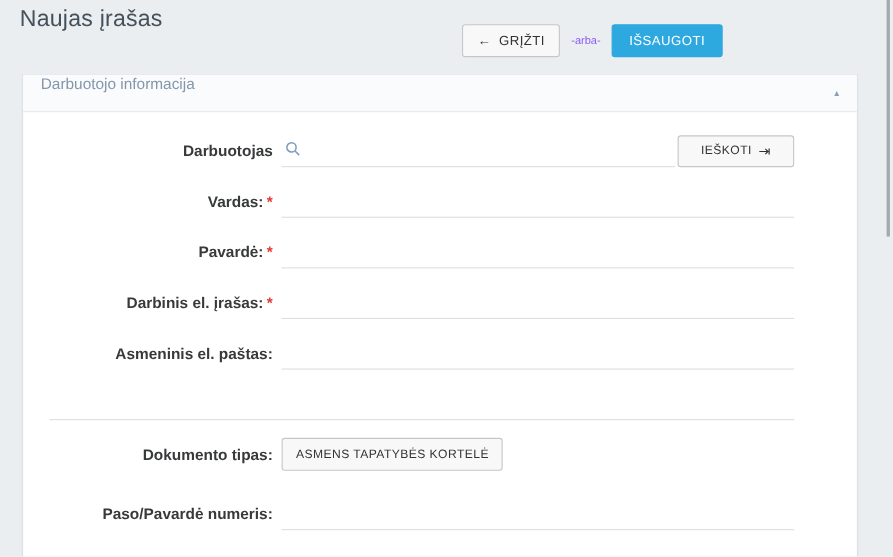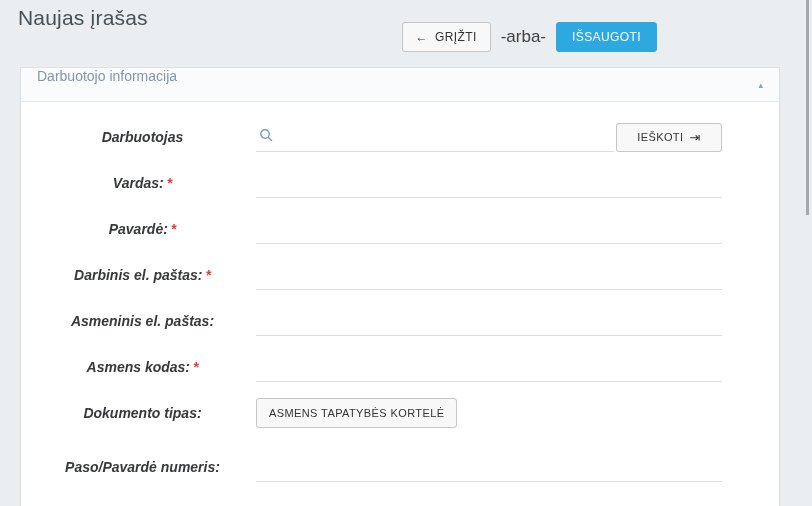--- a/index.html
+++ b/index.html
@@ -32,21 +32,21 @@
   }
   .btn-light {
     background: #f8f8f8; border: 1px solid #c6c6c6; color: #333;
     padding: 0 13px; gap: 7px;
   }
   .btn-primary {
     background: #2ea9e0; border: 1px solid #2ea9e0; color: #ffffff;
     padding: 0 15px;
     align-items: center;
   }
-  .or-sep { font-size: 17px; color: #404040; }
+  .or-sep { font-size: 10px; color: #8b5cf6; }
 
   
   .panel {
     position: absolute; left: 20px; top: 67px; width: 760px; height: 560px;
     background: #ffffff; border: 1px solid #dde1e5;
     box-shadow: 0 1px 2px rgba(0,0,0,0.04);
   }
   .panel-header {
     position: relative; height: 34px; background: #fafbfc;
     border-bottom: 1px solid #e7eaec;
@@ -56,24 +56,23 @@
   .panel-collapse {
     position: absolute; right: 16px; top: 50%; transform: translateY(-50%);
     font-size: 9px; color: #8aa0b5; cursor: pointer; line-height: 1;
   }
 
   .panel-body { padding: 12px 57px 30px 16px; }
 
   
   .form-row { display: flex; align-items: center; min-height: 46px; }
   .form-label {
-    width: 211px; text-align: center; flex: none;
+    width: 211px; text-align: right; flex: none;
     font-size: 14px; font-weight: 700; color: #37393b;
     line-height: 1.2;
-    font-style: italic;
   }
   .req { color: #e53935; font-weight: 700; margin-left: 3px; }
   .form-ctrl { flex: 1; margin-left: 8px; display: flex; align-items: center; }
 
   .line-input {
     width: 100%; height: 30px;
     border: none; border-bottom: 1px solid #dedede; outline: none;
     background: transparent; font-size: 14px; color: #333;
     font-family: "Liberation Sans", "DejaVu Sans", sans-serif;
   }
@@ -166,40 +165,37 @@
       <label class="form-label">
         <span>Pavardė:</span><span class="req">*</span>
       </label>
       <div class="form-ctrl">
         <input class="line-input" type="text" value="" style="">
       </div>
     </div>
 
     <div class="form-row">
       <label class="form-label">
-        <span>Darbinis el. paštas:</span><span class="req">*</span>
+        <span>Darbinis el. įrašas:</span><span class="req">*</span>
       </label>
       <div class="form-ctrl">
         <input class="line-input" type="text" value="" style="">
       </div>
     </div>
 
     <div class="form-row">
       <label class="form-label">
         <span>Asmeninis el. paštas:</span>
       </label>
       <div class="form-ctrl">
         <input class="line-input" type="text" value="" style="">
       </div>
     </div>
 
     <div class="form-row">
-      <label class="form-label">
-        <span>Asmens kodas:</span><span class="req">*</span>
-      </label>
       <div class="form-ctrl">
         <input class="line-input" type="text" value="" style="">
       </div>
     </div>
 
     <div class="form-row">
       <label class="form-label">
         <span>Dokumento tipas:</span>
       </label>
       <div class="form-ctrl">

